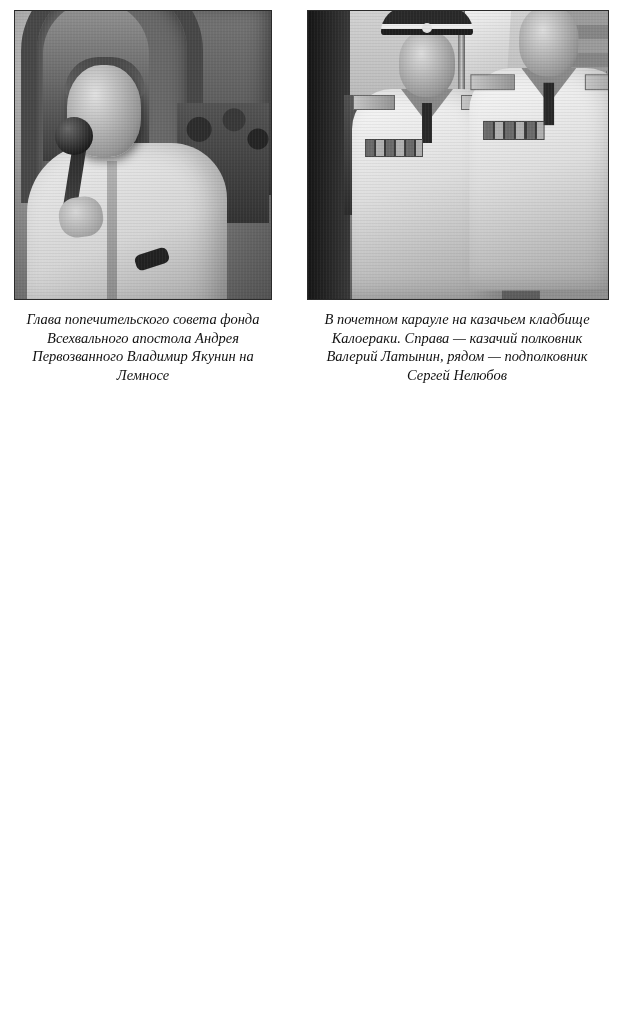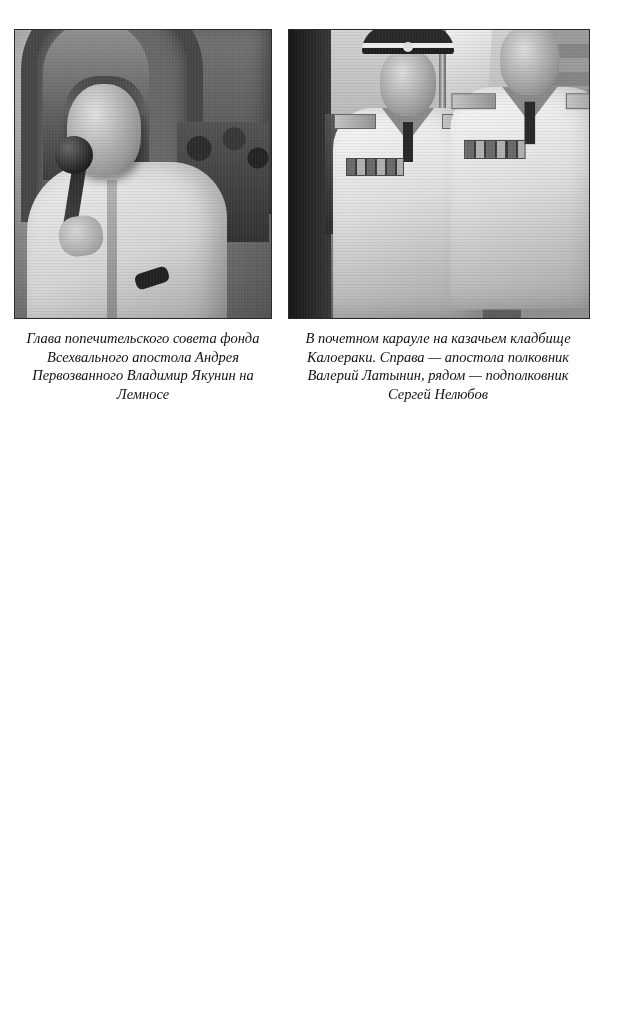--- a/index.html
+++ b/index.html
@@ -21,23 +21,23 @@
     background: #fff;
   }
 
   
   .top-row {
     position: absolute;
     left: 0;
     top: 10px;
     width: 623px;
     display: flex;
+    justify-content: space-between;
     padding: 0 14px;
     box-sizing: border-box;
-    margin-top: 19px;
   }
   .photo-block { width: 274px; }
   .photo-block.right { width: 302px; }
 
   .photo {
     position: relative;
     overflow: hidden;
     border: 1px solid #2a2a2a;
     background: #8d8d8d;
     filter: grayscale(100%);
@@ -393,19 +393,19 @@
           <div class="collar"></div>
           <div class="tie"></div>
           <div class="medals"></div>
           <div class="face"></div>
           <div class="cap"></div>
 
         </div>
 
         <div class="grain"></div>
       </div>
-      <figcaption class="caption">В почетном карауле на казачьем кладбище Калоераки. Справа — апостола полковник Валерий Латынин, рядом — подполковник Сергей Нелюбов</figcaption>
+      <figcaption class="caption">В почетном карауле на казачьем кладбище Калоераки. Справа — казачий полковник Валерий Латынин, рядом — подполковник Сергей Нелюбов</figcaption>
     </figure>
 
   </div>
 
 
 </div>
 
 </body></html>

